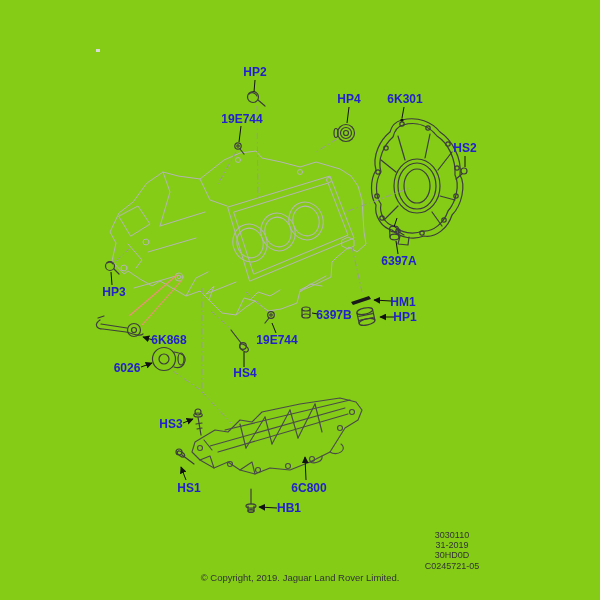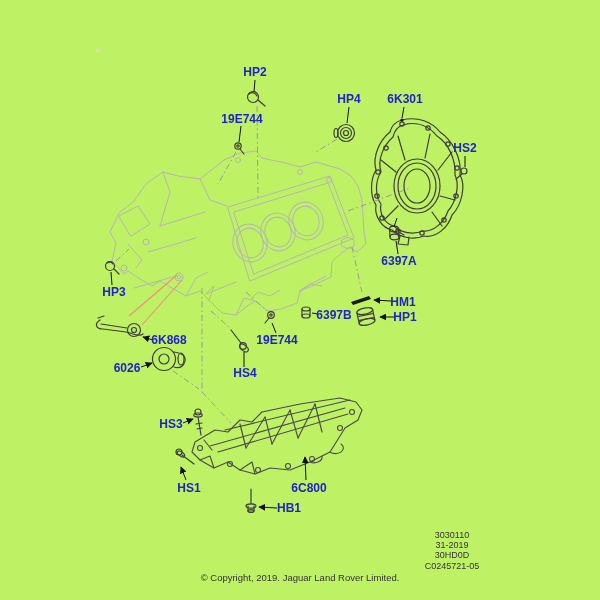--- a/index.html
+++ b/index.html
@@ -1,16 +1,16 @@
 <!DOCTYPE html>
 <html><head>
 <meta charset="utf-8">
 <style>
   html,body{margin:0;padding:0;background:#fff;}
-  .page{position:relative;width:600px;height:600px;background:#bef264;overflow:hidden;
+  .page{position:relative;width:600px;height:600px;background:#84cc16;overflow:hidden;
         font-family:"Liberation Sans",sans-serif;}
   svg{display:block;}
   .blockline{stroke:#b5b5b5;fill:none;stroke-width:1;stroke-linejoin:round;stroke-linecap:round;}
   .darkline{stroke:#3d3d3d;fill:none;stroke-width:1.2;stroke-linejoin:round;stroke-linecap:round;}
   .panline{stroke:#4a4a4a;fill:none;stroke-width:1.1;stroke-linejoin:round;stroke-linecap:round;}
   .leader{stroke:#111;fill:none;stroke-width:1;}
   .dashdot{stroke:#9a9a9a;fill:none;stroke-width:1;stroke-dasharray:6 3 1.5 3;}
   .redline{stroke:#f08d7e;fill:none;stroke-width:1.1;}
   .plabel{font-family:"Liberation Sans",sans-serif;font-size:12px;font-weight:bold;fill:#2222cc;}
   .reftext{font-family:"Liberation Sans",sans-serif;font-size:9px;fill:#333;}

